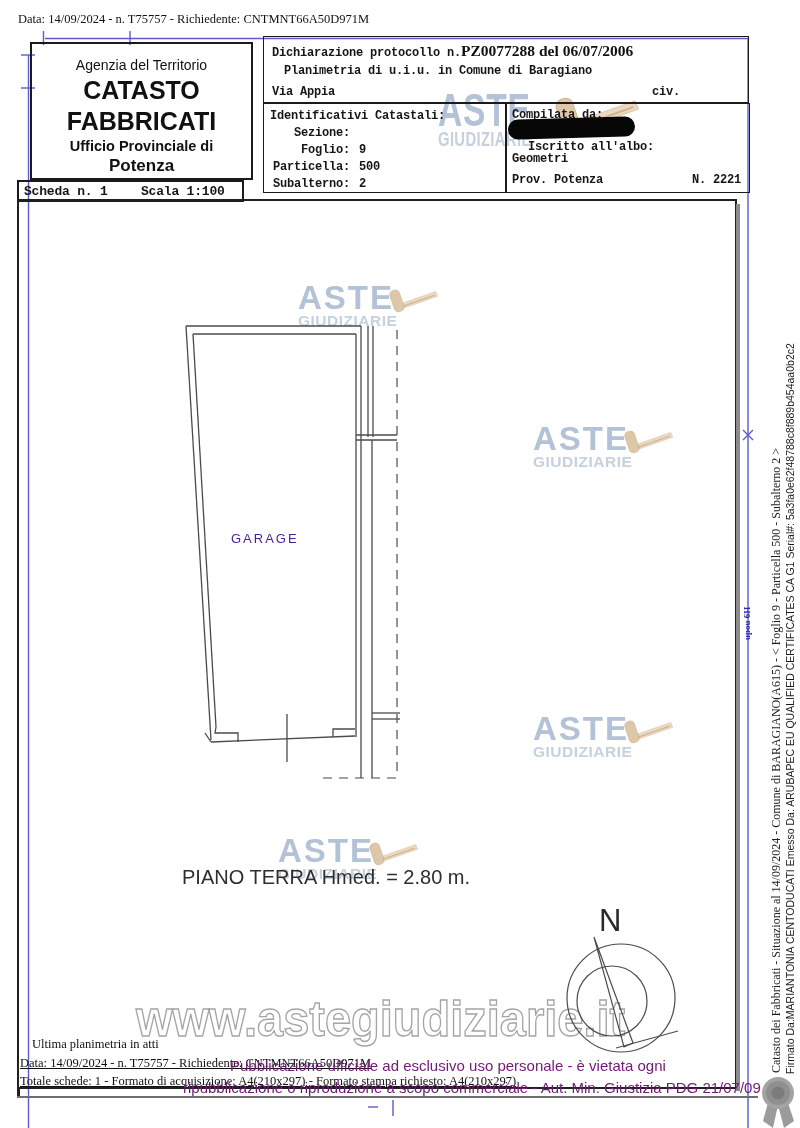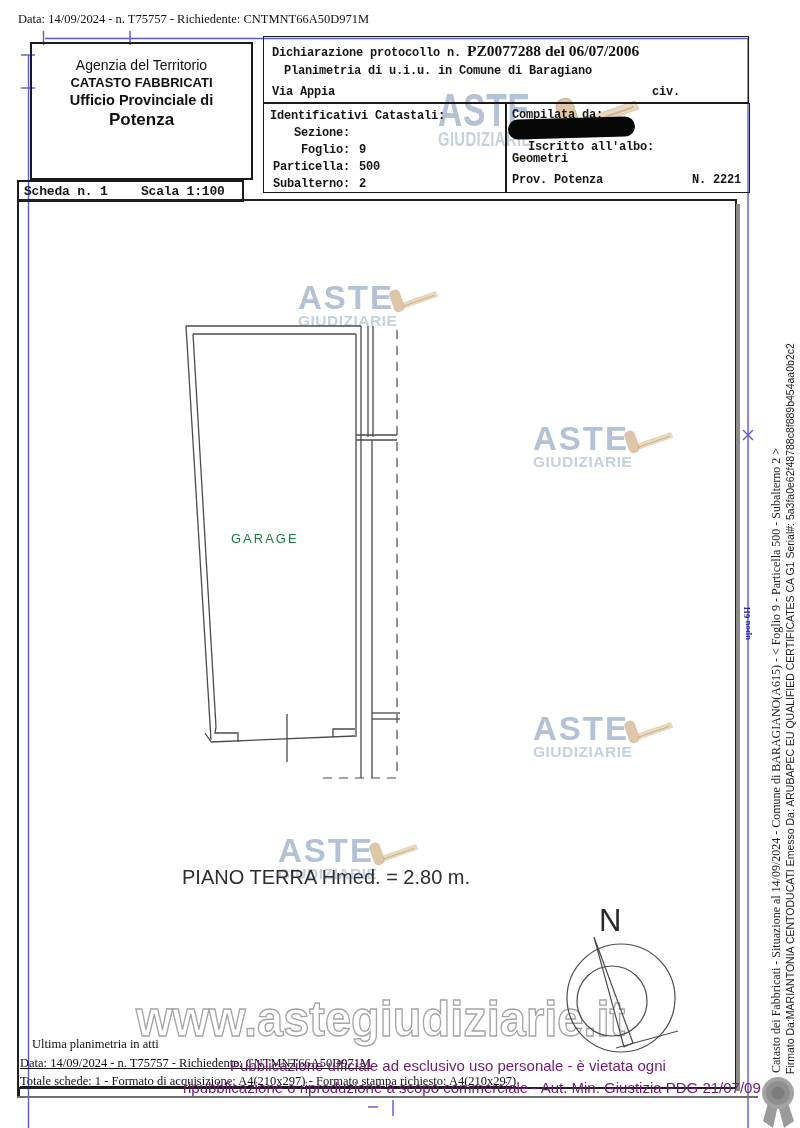--- a/index.html
+++ b/index.html
@@ -95,33 +95,33 @@
       <path d="M393,1100 V1116"></path>
       <path d="M368,1107 H378"></path>
     </g>
   </svg>
 
   <div class="abs serif" style="left:18px;top:12px;font-size:12.5px;white-space:nowrap">Data: 14/09/2024 - n. T75757 - Richiedente: CNTMNT66A50D971M</div>
 
   <div class="box" style="left:30px;top:42px;width:219px;height:134px;border-width:2.5px;">
     <div style="text-align:center;padding-top:13px;line-height:1.25;">
       <div style="font-weight:400;font-size:14px;">Agenzia del Territorio</div>
-      <div style="font-weight:700;font-size:13px;">CATASTO FABBRICATI</div>
+      <div style="font-weight:700;font-size:25px;">CATASTO FABBRICATI</div>
       <div style="font-weight:700;font-size:14.5px;">Ufficio Provinciale di</div>
       <div style="font-weight:700;font-size:17px;">Potenza</div>
     </div>
   </div>
 
   <div class="box" style="left:17px;top:180px;width:223px;height:18px;border-width:2px;">
     <span class="mono abs" style="left:5px;top:2px;font-size:13px;">Scheda n. 1</span>
     <span class="mono abs" style="left:122px;top:2px;font-size:13px;">Scala 1:100</span>
   </div>
 
   <div class="box" style="left:263px;top:36px;width:484px;height:65px;">
-    <div class="row" style="left:8px;top:5px;gap:6px;">
+    <div class="row" style="left:8px;top:5px;">
       <span class="mono">Dichiarazione protocollo n.</span>
       <span class="serif" style="font-weight:700;font-size:15.5px;">PZ0077288 del  06/07/2006</span>
     </div>
     <div class="mono abs" style="left:8px;top:27px;padding-left:12px;">Planimetria di u.i.u. in Comune di Baragiano</div>
     <div class="mono abs" style="left:8px;top:48px;">Via Appia</div>
     <div class="mono abs" style="right:68px;top:48px;">civ.</div>
   </div>
 
   <div class="box" style="left:263px;top:103px;width:242px;height:88px;">
     <div class="mono abs" style="left:6px;top:5px;">Identificativi Catastali:</div>
@@ -194,21 +194,21 @@
     </g>
 
     <g stroke="#4b4b4b" stroke-width="1.2" fill="none">
       <circle cx="621" cy="998" r="54"></circle>
       <circle cx="612" cy="1001" r="35"></circle>
       <path d="M594,937 L624,1047 L633,1043 Z"></path>
       <path d="M616,1048 L678,1031"></path>
     </g>
   </svg>
 
-  <div class="abs" style="left:231px;top:531px;font-size:13px;letter-spacing:2px;color:#15803d;">GARAGE</div>
+  <div class="abs" style="left:231px;top:531px;font-size:13px;letter-spacing:2px;color:#4c1d95;">GARAGE</div>
   <div class="abs" style="left:162px;top:866px;font-size:20px;color:#2e2e2e;white-space:nowrap;margin-left:20px;">PIANO TERRA Hmed. = 2.80 m.</div>
   <div class="abs" style="left:599px;top:903px;font-size:31px;font-weight:500;color:#2a2a2a;">N</div>
 
   <div class="vtext serif" style="left:769px;top:423px;height:650px;font-size:12px;">Catasto dei Fabbricati -  Situazione al 14/09/2024 - Comune di BARAGIANO(A615) - &lt;  Foglio 9 - Particella  500 - Subalterno 2 &gt;</div>
   <div class="vtext" style="left:784px;top:402px;height:672px;font-size:10.5px;">Firmato Da:MARIANTONIA CENTODUCATI Emesso Da: ARUBAPEC EU QUALIFIED CERTIFICATES CA G1 Serial#: 5a3fa0e62f48788c8f889b454aa0b2c2</div>
   <div class="vtext serif" style="left:742px;top:596px;height:44px;font-size:9px;font-weight:700;color:#2929b8;">upou 6H</div>
 
   <div class="foot" style="left:20px;top:1037px;margin-left:12px;">Ultima planimetria in atti</div>
   <div class="foot u" style="left:20px;top:1056px;">Data: 14/09/2024 - n. T75757 - Richiedente: CNTMNT66A50D971M</div>
   <div class="foot u" style="left:20px;top:1074px;">Totale schede: 1 - Formato di acquisizione: A4(210x297)  - Formato stampa richiesto: A4(210x297)</div>

